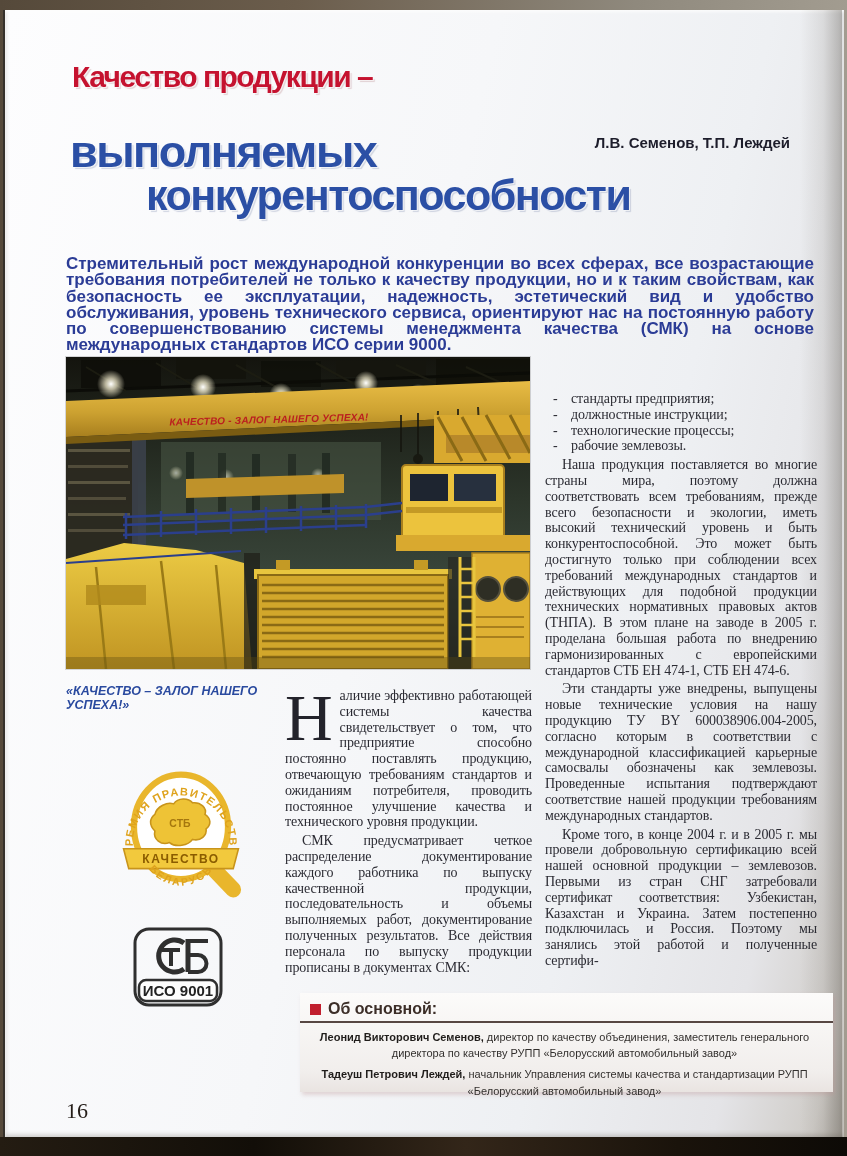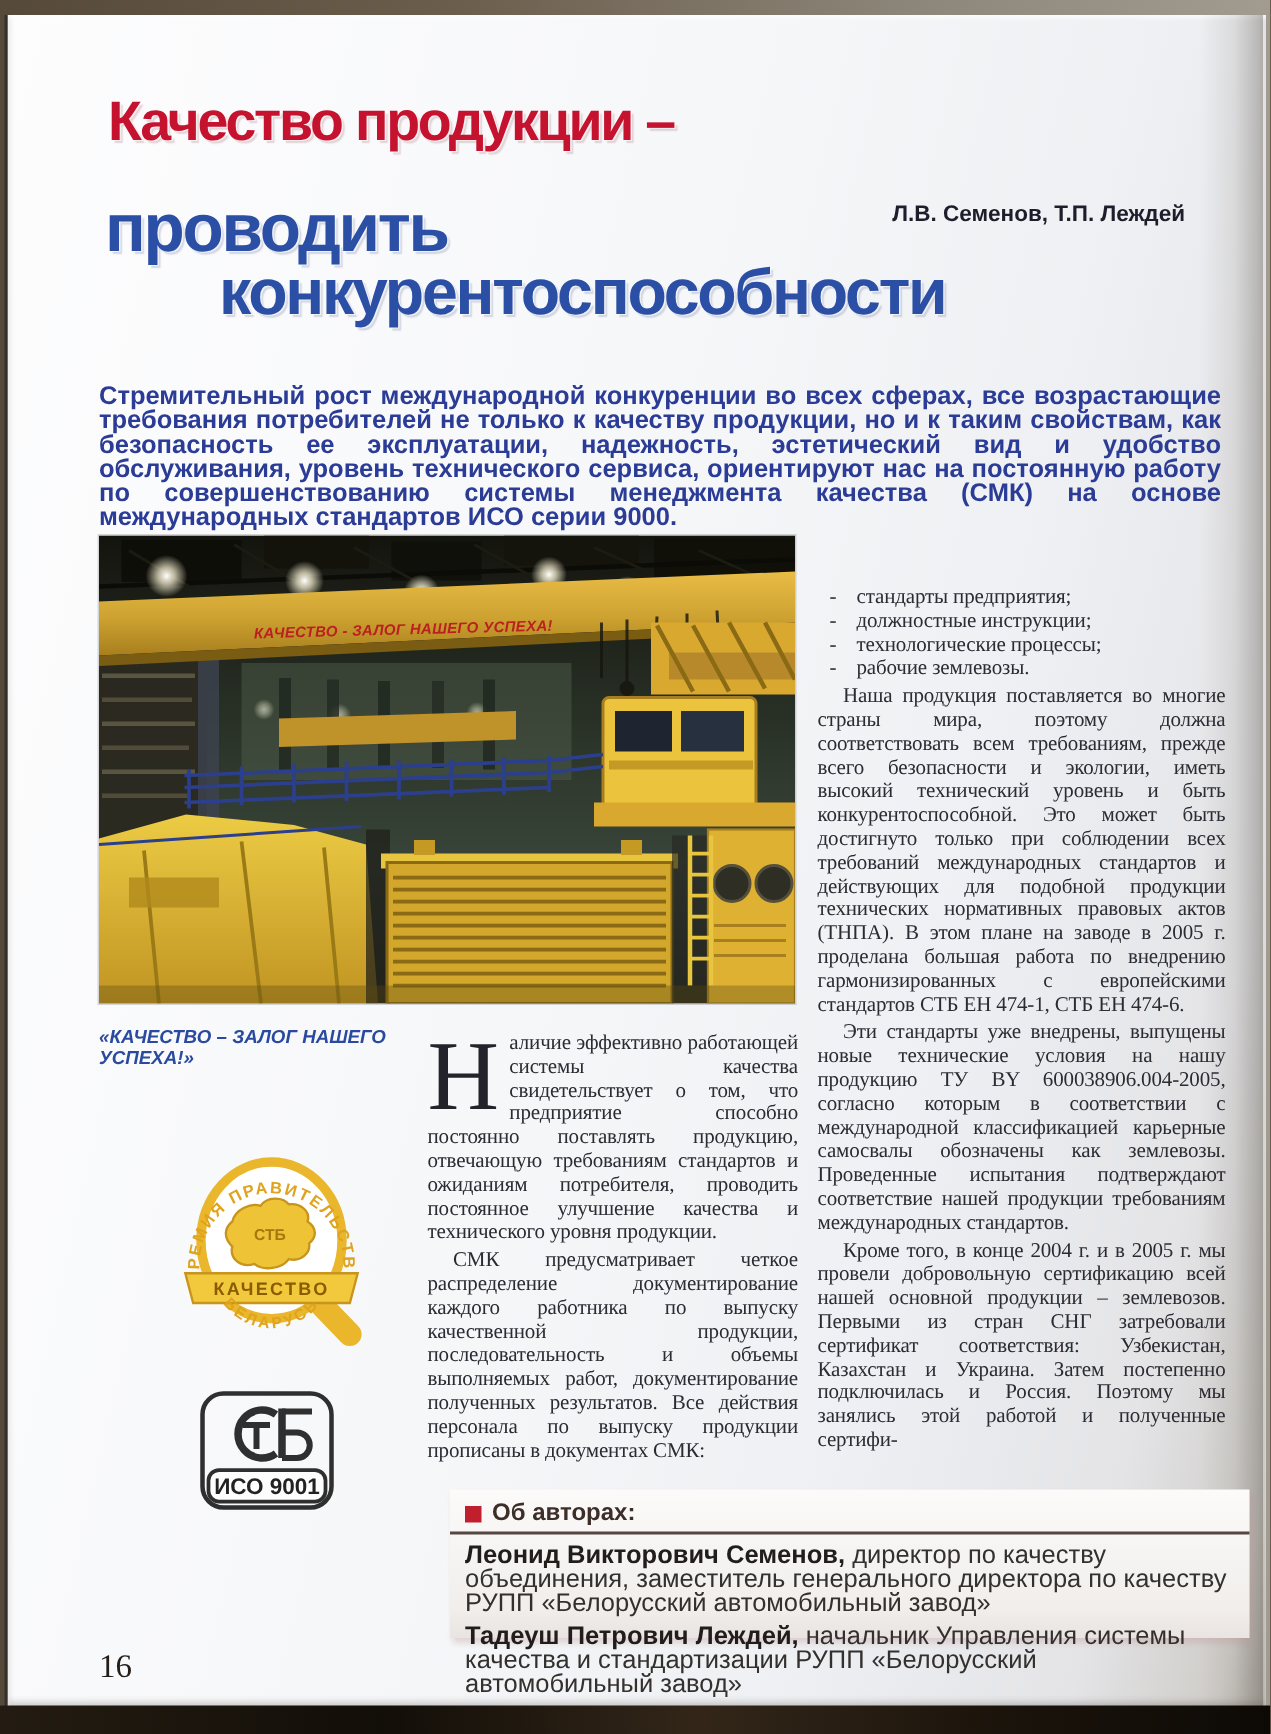--- a/index.html
+++ b/index.html
@@ -7,21 +7,21 @@
         background:linear-gradient(90deg,#55493a,#6b5d4c 35%,#8f897d 75%,#a29c90);
         font-family:"Liberation Sans",sans-serif;}
   .scan-bottom{position:absolute;left:0;bottom:0;width:847px;height:19px;
         background:linear-gradient(90deg,#241c12,#120e08 30%,#332619 55%,#1a130b 80%,#0d0a06);}
   .page{position:absolute;left:3px;top:10px;width:839px;height:1128px;
         background:linear-gradient(103deg,#fdfdfe 0%,#f6f7f9 45%,#eef0f3 70%,#e4e4e7 88%,#cfccc8 97%,#b5b1aa 100%);
         border-left:2px solid #35302a;
         box-shadow:inset 0 2px 3px rgba(255,255,255,.8), inset 0 -3px 5px rgba(60,50,40,.25);}
   .abs{position:absolute;}
   
-  .t1{left:72px;top:60px;font-size:37px;font-weight:bold;letter-spacing:-1.5px;color:#c5122f;
+  .t1{left:72px;top:60px;font-size:30px;font-weight:bold;letter-spacing:-1.5px;color:#c5122f;
       text-shadow:1px 1px 0 rgba(255,255,255,.65),2px 2px 1px rgba(120,30,40,.18);}
   .t2{left:70px;top:126px;font-size:45px;font-weight:bold;letter-spacing:-1.5px;color:#2b4fa5;
       text-shadow:1px 1px 0 rgba(255,255,255,.65),2px 2px 1px rgba(30,50,110,.18);}
   .t3{left:146px;top:171px;font-size:43px;font-weight:bold;letter-spacing:-1.5px;color:#2b4fa5;
       text-shadow:1px 1px 0 rgba(255,255,255,.65),2px 2px 1px rgba(30,50,110,.18);}
   .authors{left:470px;top:134px;width:320px;text-align:right;font-size:15px;font-weight:bold;color:#1d1d2b;}
   .lead{left:66px;top:256px;width:748px;font-size:17px;font-weight:bold;color:#2b3c96;
         line-height:16.3px;text-align:justify;}
   
   .col{font-family:"Liberation Serif",serif;font-size:14px;line-height:15.8px;color:#2b2b33;
@@ -39,38 +39,38 @@
   
   .photo{left:66px;top:357px;width:464px;height:312px;box-shadow:0 0 0 1px rgba(0,0,0,.15);}
   
   .abox{left:300px;top:993px;width:533px;height:99px;
         background:linear-gradient(180deg,#fcfbfa,#f1eeec 80%,#e9e4e1);
         box-shadow:2px 3px 4px rgba(190,150,150,.35);}
   .abox-head{display:flex;align-items:center;gap:7px;padding:7px 10px 3px 10px;
         border-bottom:2px solid #574743;}
   .abox-sq{width:11px;height:11px;background:#c11f2e;flex:0 0 auto;}
   .abox-title{font-size:16px;font-weight:bold;color:#3c2e28;}
-  .entries{padding:6px 14px 0 10px;font-size:17px;line-height:16.2px;color:#33302e;}
+  .entries{padding:6px 14px 0 10px;font-size:11px;line-height:16.2px;color:#33302e;text-align:center;}
   .entry + .entry{margin-top:5px;}
   .entry .nm{font-weight:bold;color:#201d1b;}
   
   .pagenum{left:66px;top:1098px;font-family:"Liberation Serif",serif;font-size:22px;color:#241d18;}
   .foot{left:380px;top:1108px;width:392px;text-align:right;font-size:12px;color:#8e8e8e;letter-spacing:.5px;}
   .page-edge{left:800px;top:10px;width:42px;height:1128px;
         background:linear-gradient(90deg,rgba(0,0,0,0),rgba(140,135,128,.18) 55%,rgba(95,90,82,.4) 100%);}
 </style>
 </head>
 <body>
 
 <div class="scan">
   <div class="page"></div>
   <div class="abs page-edge"></div>
 
   <div class="abs t1">Качество продукции –</div>
-  <div class="abs t2">проводить</div>
+  <div class="abs t2">выполняемых</div>
   <div class="abs authors">Л.В. Семенов,  Т.П. Леждей</div>
   <div class="abs t3">конкурентоспособности</div>
 
   <div class="abs lead">Стремительный рост международной конкуренции во всех сферах, все возрастающие требования потребителей не только к качеству продукции, но и к таким свойствам, как безопасность ее эксплуатации, надежность, эстетический вид и удобство обслуживания, уровень технического сервиса, ориентируют нас на постоянную работу по совершенствованию системы менеджмента качества (СМК) на основе международных стандартов ИСО серии 9000.</div>
 
   <svg class="abs photo" viewBox="0 0 464 312" preserveAspectRatio="none">
     <defs>
       <linearGradient id="bgG" x1="0" y1="0" x2="0" y2="1">
         <stop offset="0" stop-color="#14140e"></stop>
           <stop offset="0.45" stop-color="#2c352a"></stop>
@@ -228,21 +228,21 @@
       <path d="M 56,15 L 76,15" stroke-width="4"></path>
       <path d="M 56,29 L 66,29 A 8.5 8.5 0 1 1 66,46 L 56,46" stroke-width="4"></path>
     </g>
     <rect x="7" y="54" width="78" height="21" rx="7" fill="#fdfdfd" stroke="#2f2f2f" stroke-width="2.5"></rect>
     <text x="46" y="70" text-anchor="middle" font-size="15" font-weight="bold" fill="#222222">ИСО 9001</text>
   </svg>
 
   <div class="abs abox">
     <div class="abox-head">
       <span class="abox-sq"></span>
-      <span class="abox-title">Об авторах:</span>
+      <span class="abox-title">Об основной:</span>
     </div>
     <div class="entries">
       <div class="entry"><span class="nm">Леонид Викторович Семенов,</span> <span>директор по качеству объединения, заместитель генерального директора по качеству РУПП «Белорусский автомобильный завод»</span></div>
       <div class="entry"><span class="nm">Тадеуш Петрович Леждей,</span> <span>начальник Управления системы качества и стандартизации РУПП «Белорусский автомобильный завод»</span></div>
     </div>
   </div>
 
   <div class="abs pagenum">16</div>
 
   <div class="scan-bottom"></div>

